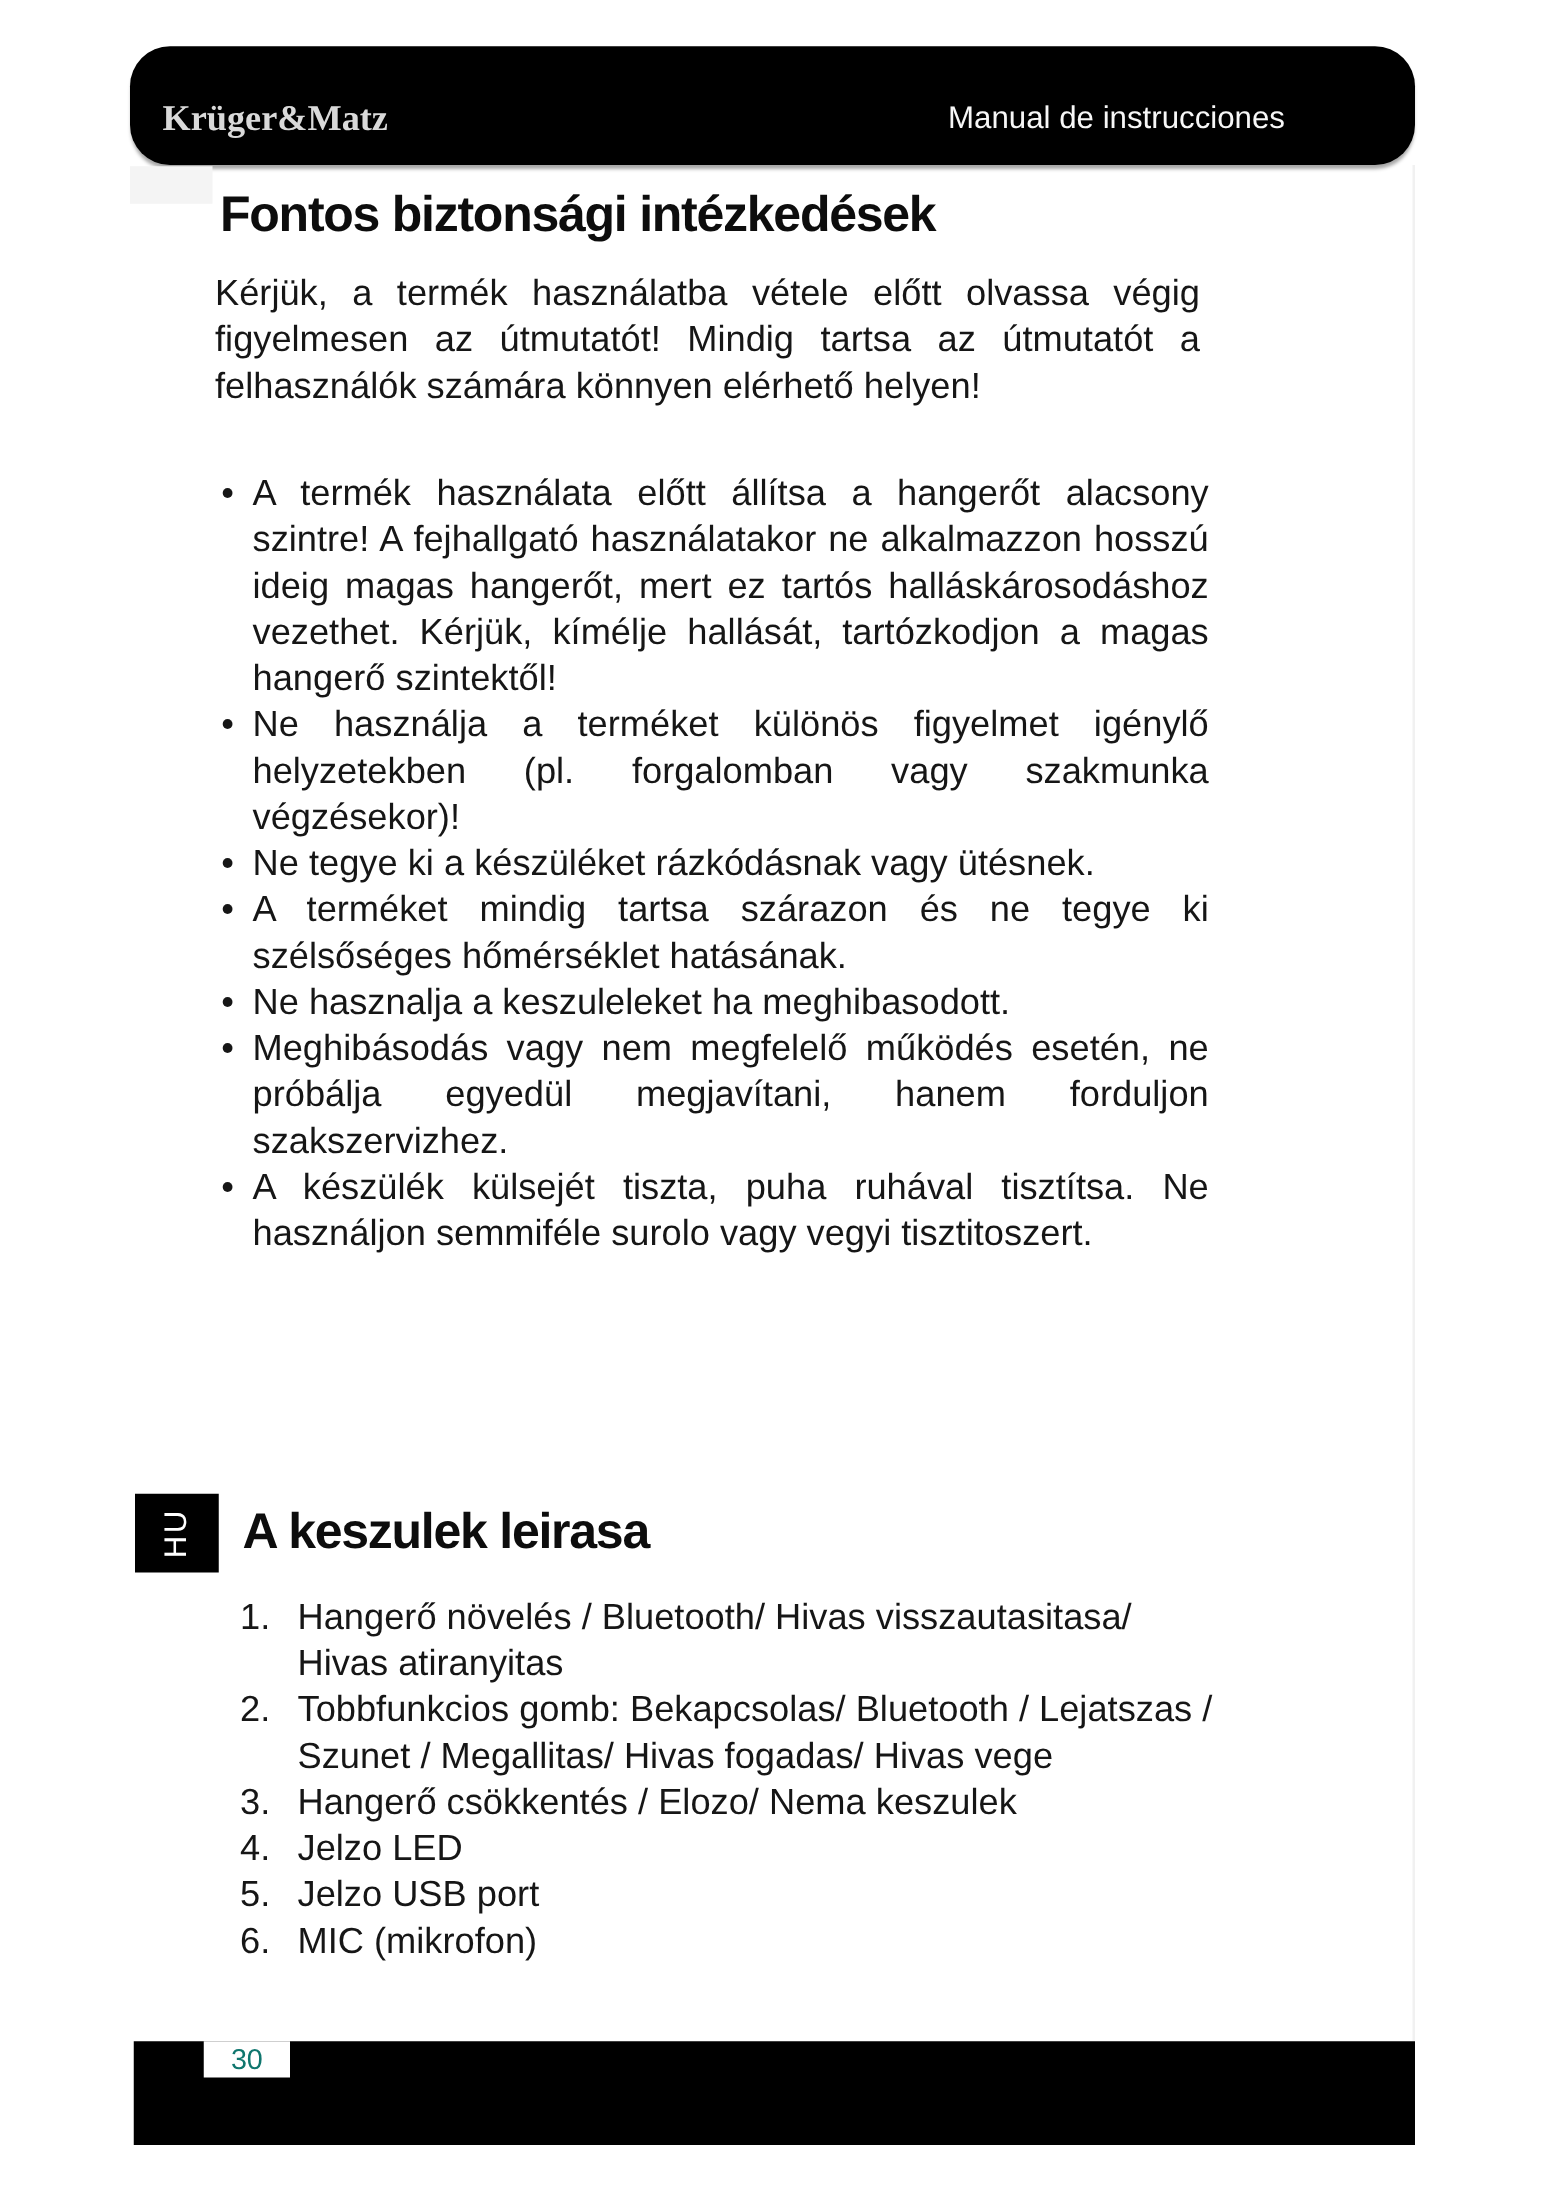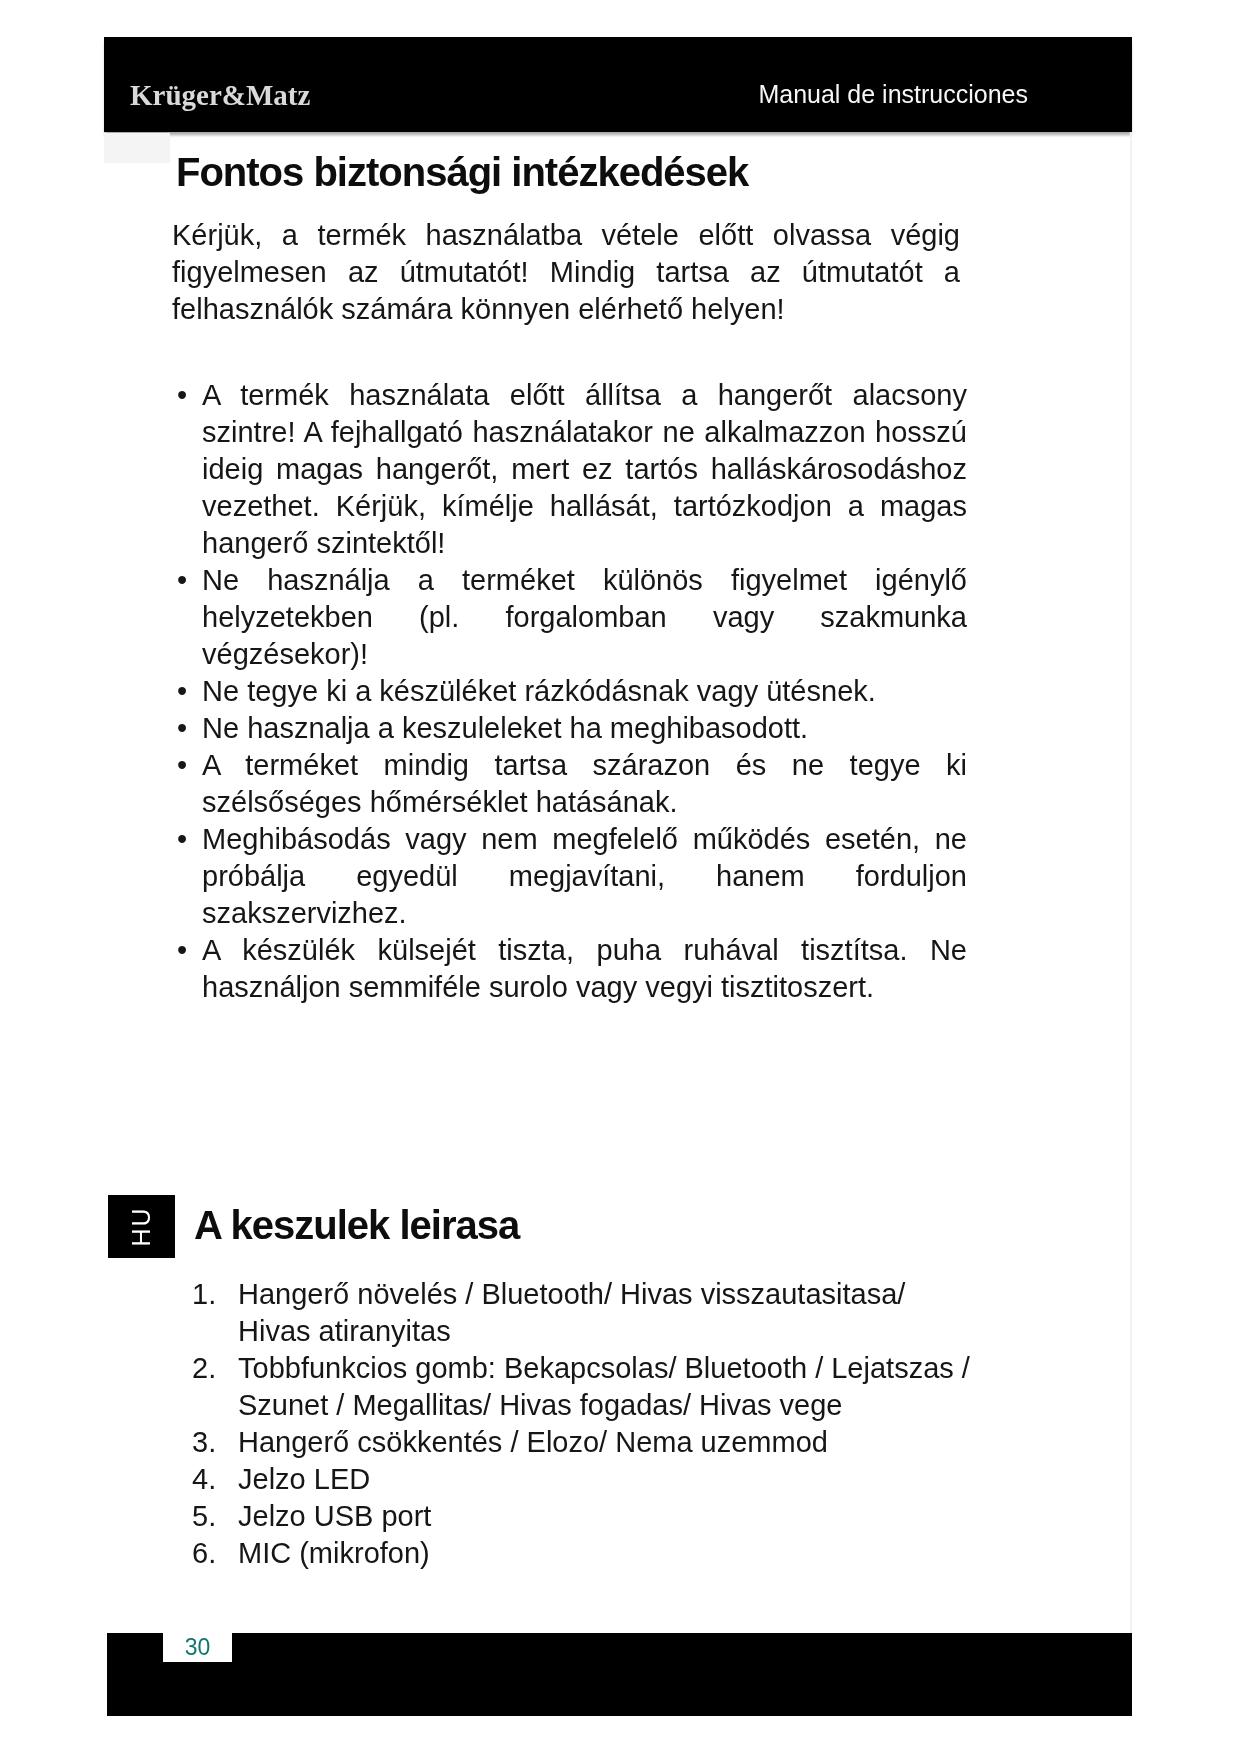--- a/index.html
+++ b/index.html
@@ -3,21 +3,21 @@
 <meta charset="utf-8">
 <style>
   html,body{margin:0;padding:0;background:#ffffff;}
   .canvas{
     position:relative; width:1241px; height:1754px; background:#ffffff;
     font-family:"Liberation Sans", sans-serif; color:#161616; overflow:hidden;
   }
   
   .topbar{
     position:absolute; left:104px; top:37px; width:1028px; height:95px;
-    background:#000000; box-shadow:0 4px 3px -1px rgba(0,0,0,.35);
+    background:#000000; box-shadow:0 4px 3px -1px rgba(0,0,0,.35);border-radius:32px;
   }
   .logo{
     position:absolute; left:26px; top:42px;
     font-family:"Liberation Serif", serif; font-weight:bold; font-size:29px;
     color:#d9d9d9; letter-spacing:0px; filter:blur(.6px);
   }
   .manual{
     position:absolute; right:104px; top:43px;
     font-size:25px; color:#f7f7f7;text-align:right;
   }
@@ -96,37 +96,37 @@
 
   <h1 class="sec-title" id="title1">Fontos biztonsági intézkedések</h1>
 
   <p class="intro">Kérjük, a termék használatba vétele előtt olvassa végig figyelmesen az útmutatót! Mindig tartsa az útmutatót a felhasználók számára könnyen elérhető helyen!</p>
 
   <ul class="bullets">
 
   <li>A termék használata előtt állítsa a hangerőt alacsony szintre! A fejhallgató használatakor ne alkalmazzon hosszú ideig magas hangerőt, mert ez tartós halláskárosodáshoz vezethet. Kérjük, kímélje hallását, tartózkodjon a magas hangerő szintektől!</li>
       <li>Ne használja a terméket különös figyelmet igénylő helyzetekben (pl. forgalomban vagy szakmunka végzésekor)!</li>
       <li>Ne tegye ki a készüléket rázkódásnak vagy ütésnek.</li>
+      <li>A terméket mindig tartsa szárazon és ne tegye ki szélsőséges hőmérséklet hatásának.</li>
       <li>Ne hasznalja a keszuleleket ha meghibasodott.</li>
-      <li>A terméket mindig tartsa szárazon és ne tegye ki szélsőséges hőmérséklet hatásának.</li>
       <li>Meghibásodás vagy nem megfelelő működés esetén, ne próbálja egyedül megjavítani, hanem forduljon szakszervizhez.</li>
       <li>A készülék külsejét tiszta, puha ruhával tisztítsa. Ne használjon semmiféle surolo vagy vegyi tisztitoszert.</li>
     </ul>
 
   <div class="hu-tab">
     <span class="hu-label">HU</span>
   </div>
 
   <h2 class="sec-title" id="title2">A keszulek leirasa</h2>
 
   <ol class="numlist">
 
   <li>Hangerő növelés / Bluetooth/ Hivas visszautasitasa/ Hivas atiranyitas</li>
       <li>Tobbfunkcios gomb: Bekapcsolas/ Bluetooth / Lejatszas / Szunet / Megallitas/ Hivas fogadas/ Hivas vege</li>
-      <li>Hangerő csökkentés / Elozo/ Nema uzemmod</li>
+      <li>Hangerő csökkentés / Elozo/ Nema keszulek</li>
       <li>Jelzo LED</li>
       <li>Jelzo USB port</li>
       <li>MIC (mikrofon)</li>
     </ol>
 
   <footer class="bottombar">
     <div class="page-tab">
       <span>30</span>
     </div>
   </footer>

